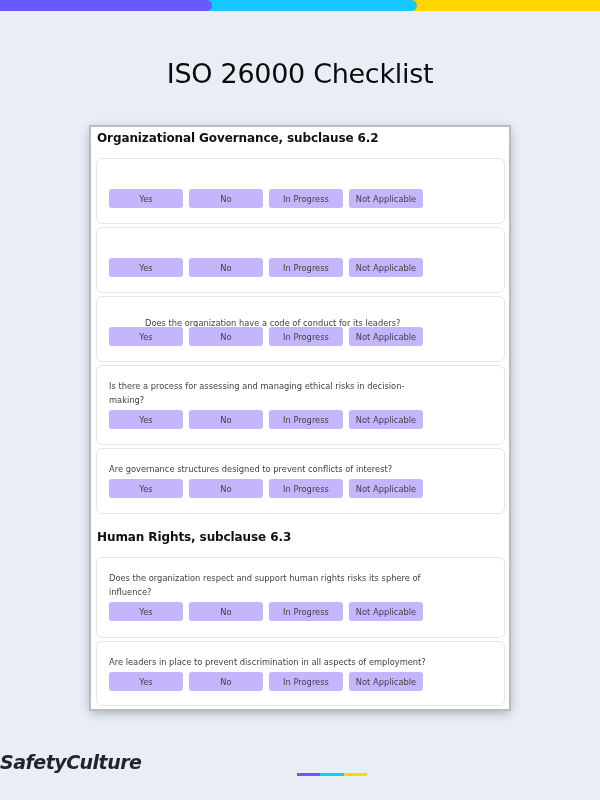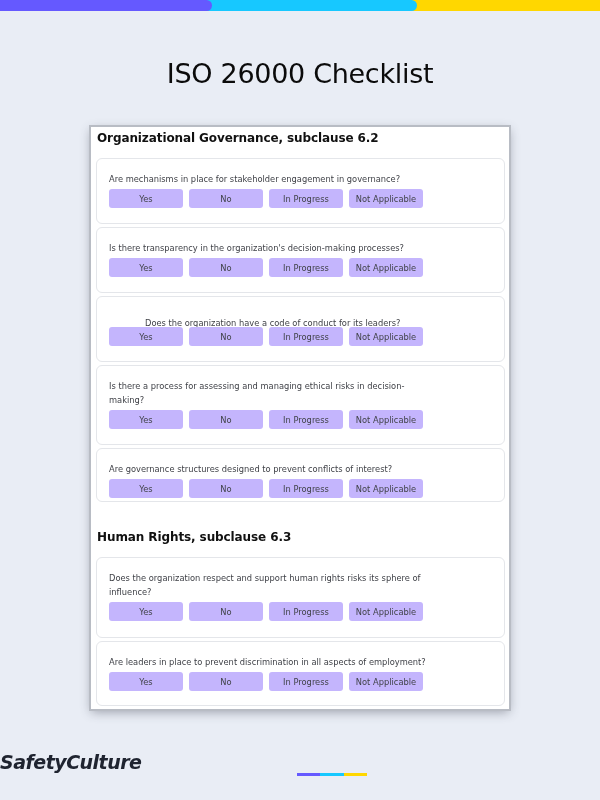--- a/index.html
+++ b/index.html
@@ -68,31 +68,29 @@
   <div class="seg seg-yellow"></div>
 </div>
 
 <h1 class="page-title">ISO 26000 Checklist</h1>
 
 <div class="panel">
 
   <div class="section-title" style="top:4px;">Organizational Governance, subclause 6.2</div>
 
   <div class="card" style="top:31px;height:66px;">
-    <div class="question" style="top:13px;">Are mechanisms in place for stakeholder engagement in governance?</div>
     <div class="btn-row" style="top:30px;">
       <button class="btn">Yes</button>
       <button class="btn">No</button>
       <button class="btn">In Progress</button>
       <button class="btn">Not Applicable</button>
     </div>
   </div>
 
   <div class="card" style="top:100px;height:66px;">
-    <div class="question" style="top:13px;">Is there transparency in the organization's decision-making processes?</div>
     <div class="btn-row" style="top:30px;">
       <button class="btn">Yes</button>
       <button class="btn">No</button>
       <button class="btn">In Progress</button>
       <button class="btn">Not Applicable</button>
     </div>
   </div>
 
   <div class="card" style="top:169px;height:66px;">
     <div class="question" style="top:19px;padding-left:36px;">Does the organization have a code of conduct for its leaders?</div>
@@ -107,21 +105,21 @@
   <div class="card" style="top:238px;height:80px;">
     <div class="question" style="top:13px;width:300px;">Is there a process for assessing and managing ethical risks in decision-making?</div>
     <div class="btn-row" style="top:44px;">
       <button class="btn">Yes</button>
       <button class="btn">No</button>
       <button class="btn">In Progress</button>
       <button class="btn">Not Applicable</button>
     </div>
   </div>
 
-  <div class="card" style="top:321px;height:54px;">
+  <div class="card" style="top:321px;height:66px;">
     <div class="question" style="top:13px;">Are governance structures designed to prevent conflicts of interest?</div>
     <div class="btn-row" style="top:30px;">
       <button class="btn">Yes</button>
       <button class="btn">No</button>
       <button class="btn">In Progress</button>
       <button class="btn">Not Applicable</button>
     </div>
   </div>
 
   <div class="section-title" style="top:403px;">Human Rights, subclause 6.3</div>

